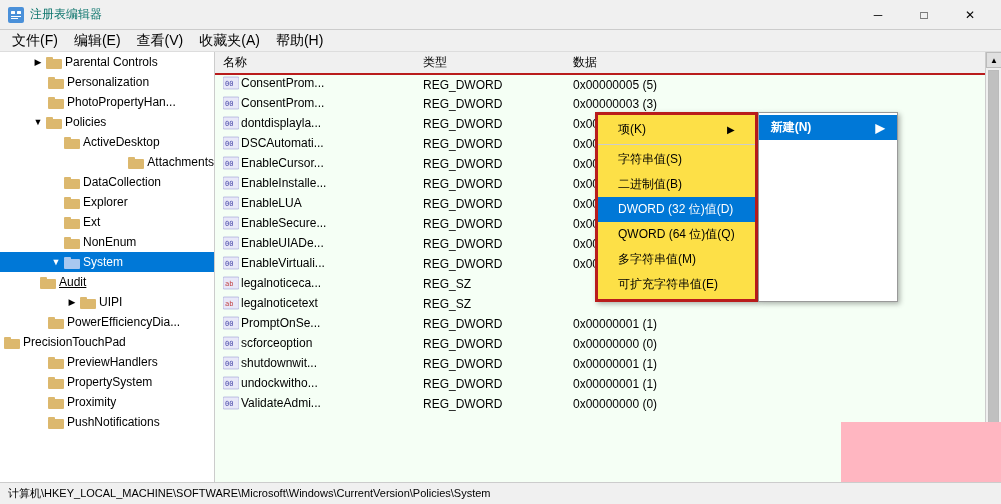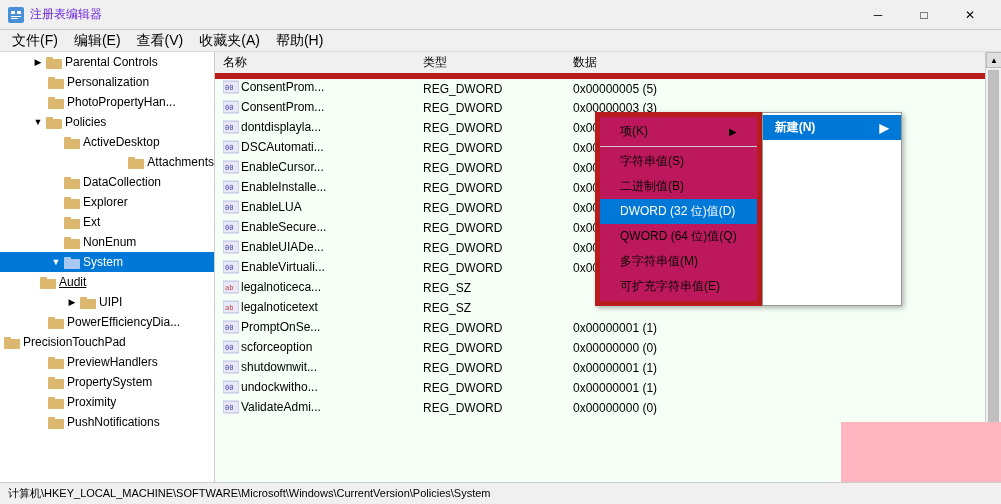--- a/index.html
+++ b/index.html
@@ -33,21 +33,21 @@
       background: #4a90d9;
       border-radius: 2px;
       display: flex;
       align-items: center;
       justify-content: center;
       font-size: 9px;
       color: white;
     }
     .title-bar-title {
       font-size: 12px;
-      color: #6d28d9;
+      color: #0f766e;
     }
     .title-bar-controls {
       display: flex;
       gap: 0;
     }
     .title-btn {
       width: 46px;
       height: 30px;
       border: none;
       background: transparent;
@@ -128,21 +128,21 @@
       overflow: hidden;
       position: relative;
     }
     .registry-table {
       width: 100%;
       border-collapse: collapse;
       font-size: 12px;
     }
     .registry-table th {
       background: #f0f0f0;
-      border-bottom: 6px solid #b91c1c;
+      border-bottom: 2px solid #b91c1c;
       text-align: left;
       padding: 2px 8px;
       font-weight: normal;
       position: sticky;
       top: 0;
       height: 20px;
     }
     .registry-table td {
       padding: 1px 8px;
       height: 20px;
@@ -188,22 +188,22 @@
 
     
     .context-menu-overlay {
       position: absolute;
       top: 60px;
       left: 380px;
       display: flex;
       z-index: 100;
     }
     .context-menu {
-      background: #be185d;
-      border: 5px solid #b91c1c;
+      background: #fde047;
+      border: 3px solid #b91c1c;
       box-shadow: 2px 2px 5px rgba(0,0,0,0.3);
       min-width: 160px;
       font-size: 12px;
       padding: 2px 0;
     }
     .context-menu-item {
       padding: 4px 20px;
       cursor: pointer;
       white-space: nowrap;
       display: flex;

